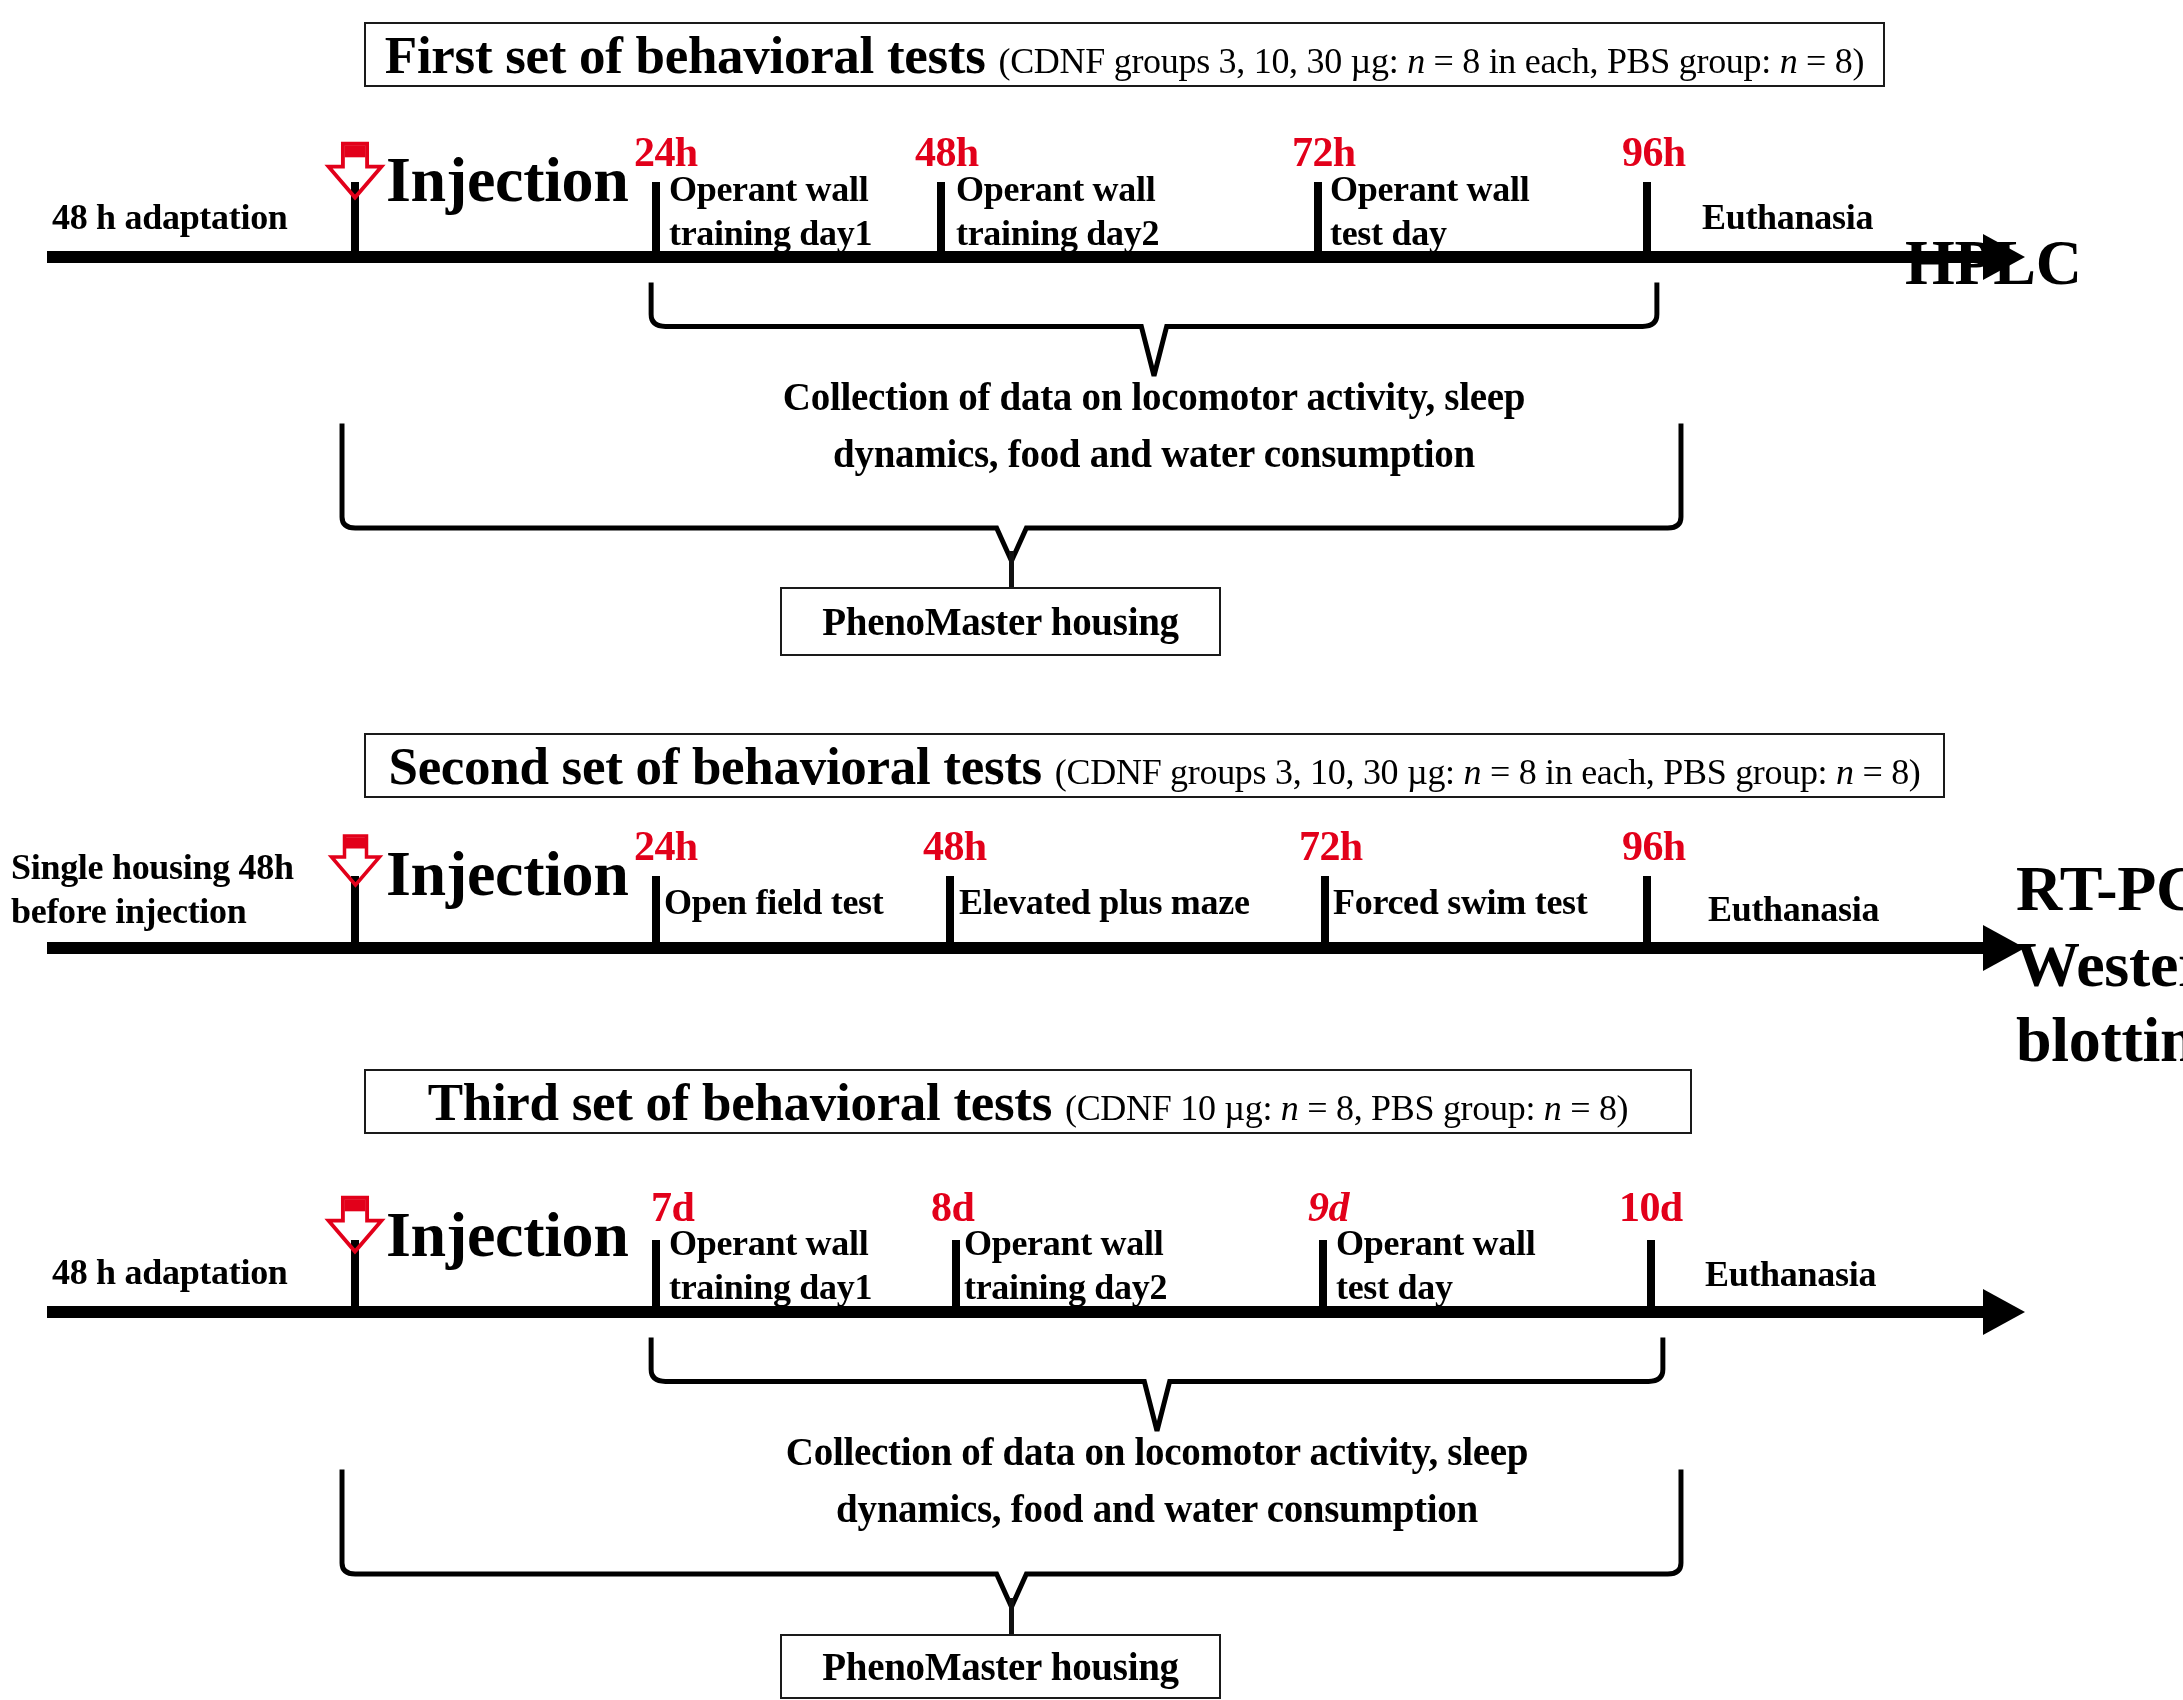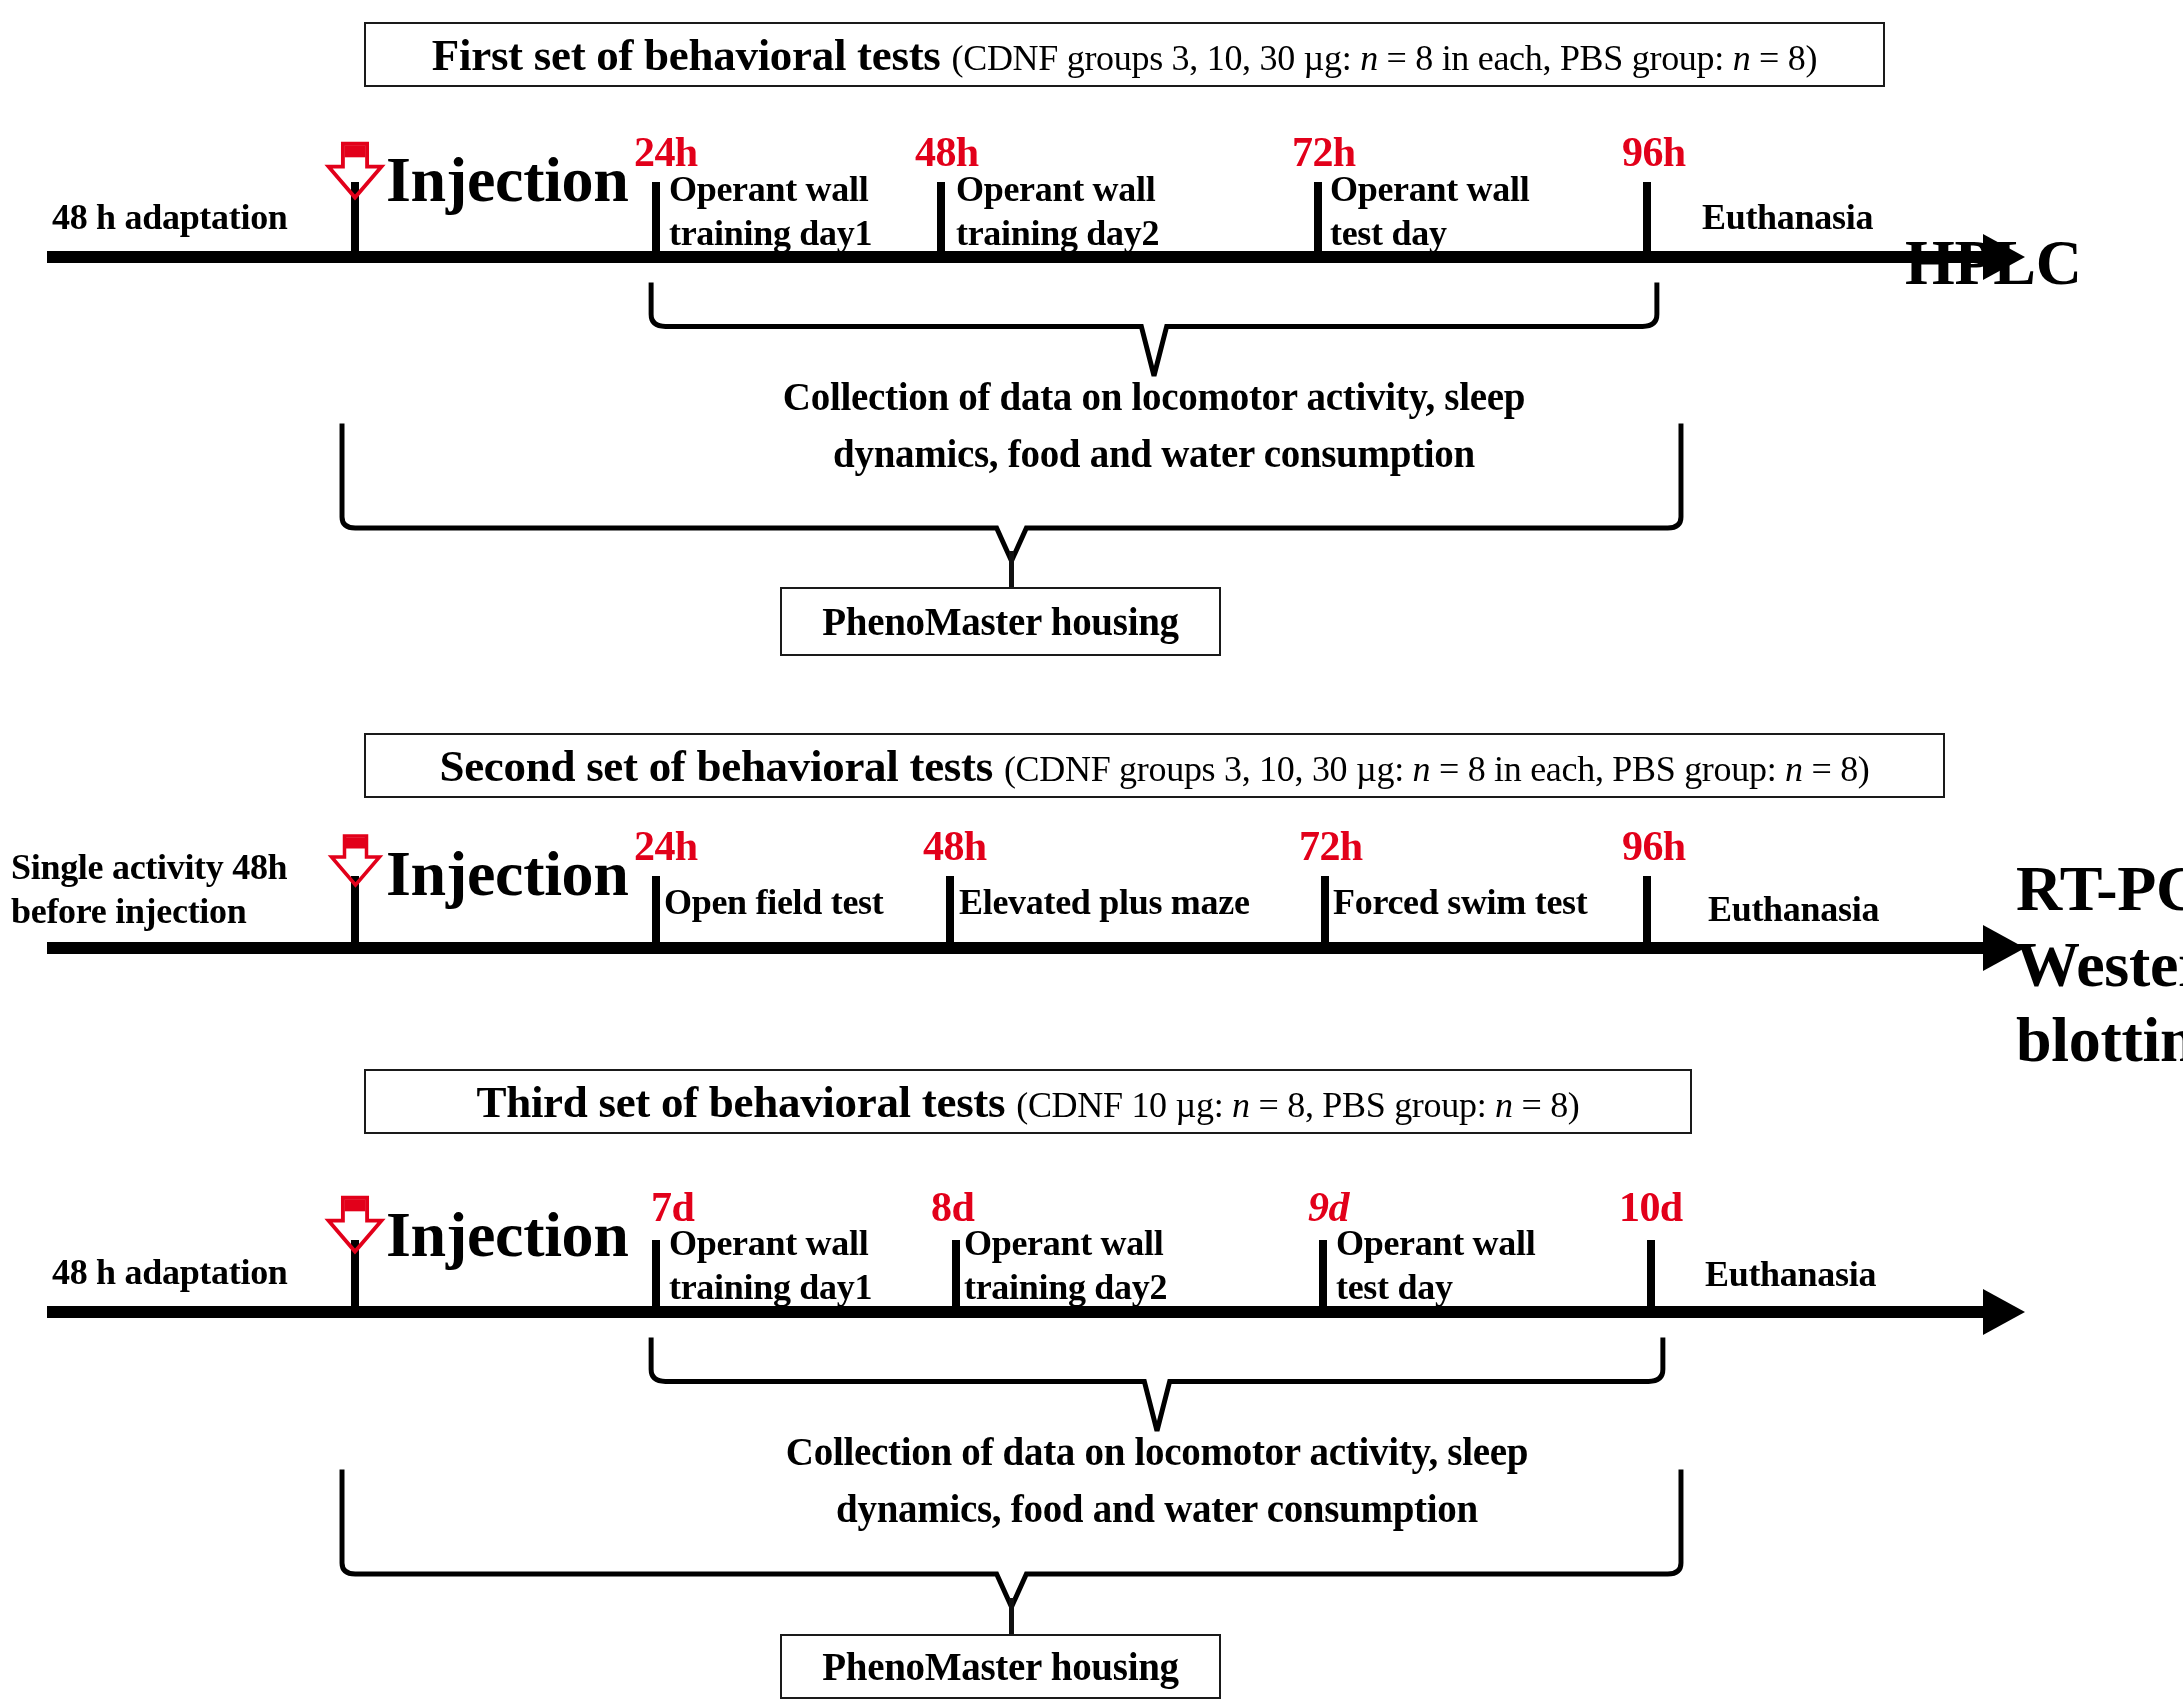--- a/index.html
+++ b/index.html
@@ -20,21 +20,21 @@
     position: absolute;
     border: 2.8px solid #1a1a1a;
     background: #ffffff;
     display: flex;
     align-items: center;
     justify-content: center;
     white-space: nowrap;
   }
   .hdr-strong {
     font-weight: bold;
-    font-size: 45px;
+    font-size: 53px;
     letter-spacing: -0.3px;
   }
   .hdr-rest {
     font-weight: normal;
     font-size: 36px;
     letter-spacing: -0.3px;
   }
   .ital { font-style: italic; }
 
   
@@ -200,21 +200,21 @@
   <div class="tick" style="left:946px; top:876px; height:71px;"></div>
   <div class="tick" style="left:1321px; top:876px; height:71px;"></div>
   <div class="tick" style="left:1643px; top:876px; height:71px;"></div>
 
   <svg class="inj-arrow" style="left:325px; top:833px; width:61px; height:55px;" viewBox="0 0 120 110">
     <path d="M38 6 L82 6 L82 48 L108 48 L60 104 L12 48 L38 48 Z" fill="none" stroke="#E2001A" stroke-width="7"></path>
     <rect x="41" y="9" width="38" height="22" fill="#E2001A"></rect>
   </svg>
 
   <div class="blk-lbl two" style="left:11px; top:846px;">
-    <div>Single activity 48h</div>
+    <div>Single housing 48h</div>
     <div>before injection</div>
   </div>
   <div class="big-lbl" style="left:386px; top:836px;">Injection</div>
 
   <div class="red-lbl" style="left:634px; top:822px;">24h</div>
   <div class="red-lbl" style="left:923px; top:822px;">48h</div>
   <div class="red-lbl" style="left:1299px; top:822px;">72h</div>
   <div class="red-lbl" style="left:1622px; top:822px;">96h</div>
 
   <div class="blk-lbl ctr" style="left:664px; top:881px; width:281px;">Open field test</div>

